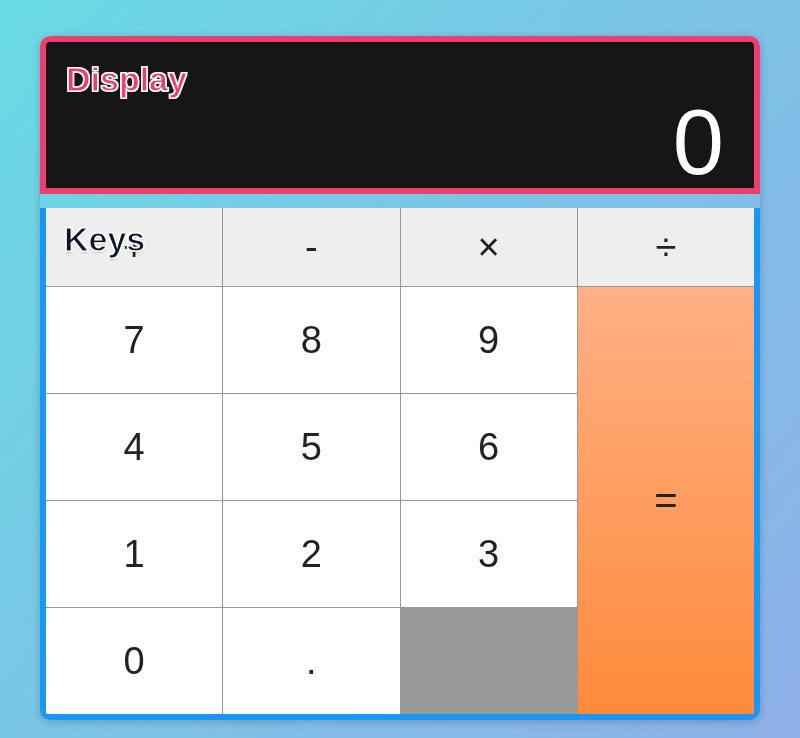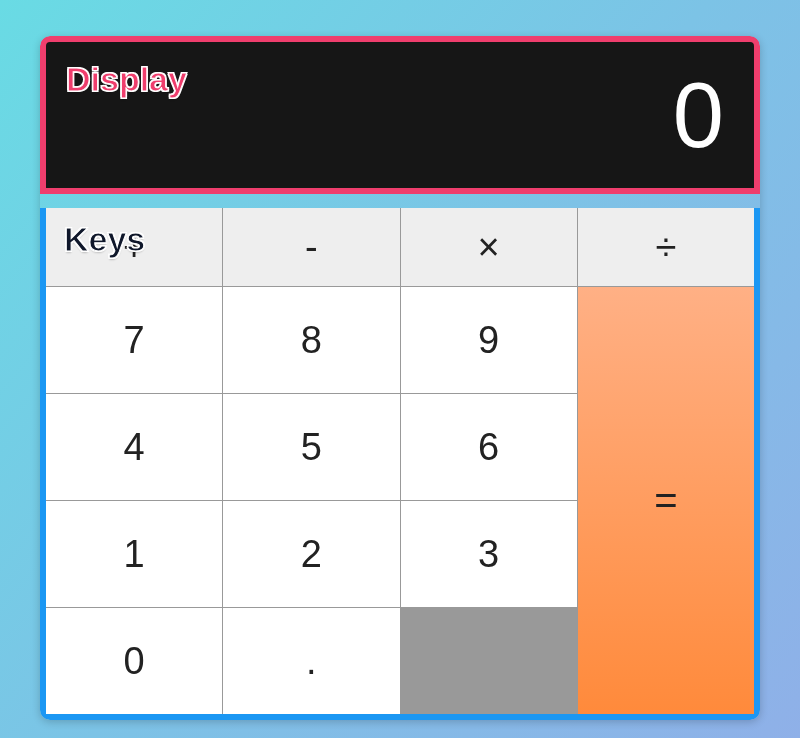--- a/index.html
+++ b/index.html
@@ -26,21 +26,21 @@
       position: relative;
     }
     
     .display-wrap {
       position: relative;
       background: #161616;
       border: 6px solid #ef3e6d;
       border-radius: 10px 10px 0 0;
       height: 158px;
       display: flex;
-      align-items: center;
+      align-items: flex-end;
       justify-content: flex-end;
       padding: 0 30px;
     }
     .display-value {
       color: #ffffff;
       font-size: 92px;
       font-weight: 300;
       line-height: 1;
     }
     .display-label {

